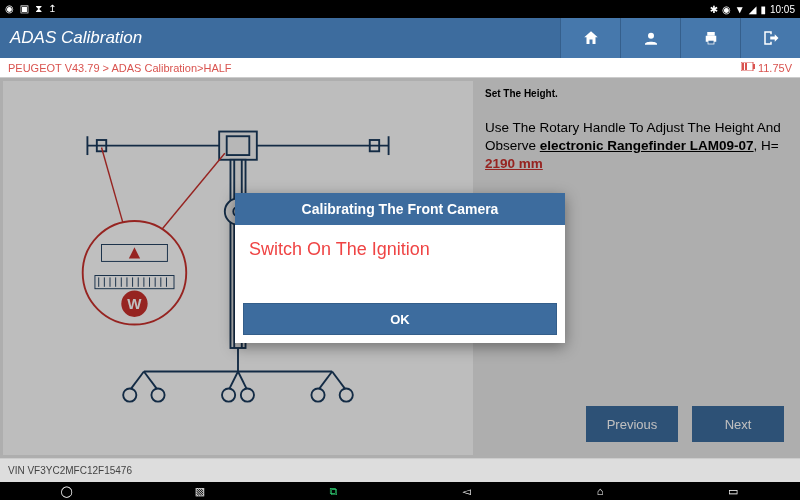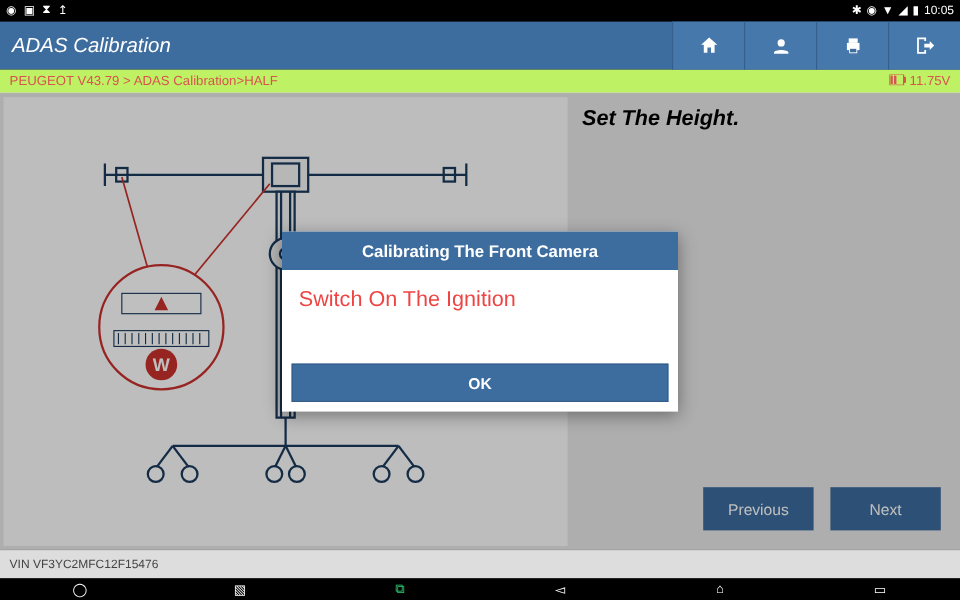--- a/index.html
+++ b/index.html
@@ -3,26 +3,26 @@
 <meta charset="utf-8">
 <style>
   * { margin: 0; padding: 0; box-sizing: border-box; font-family: Arial, sans-serif; }
   html, body { width: 800px; height: 500px; overflow: hidden; background: #000; }
   .statusbar { height: 18px; background: #000; color: #fff; display: flex; align-items: center; padding: 0 5px; font-size: 10px; }
   .statusbar .left { display: flex; gap: 6px; }
   .statusbar .right { margin-left: auto; display: flex; gap: 4px; align-items: center; }
   .appbar { height: 40px; background: #3d6c9e; display: flex; align-items: center; color: #fff; }
   .appbar .title { font-size: 17px; font-weight: normal; padding-left: 10px; flex: 1; font-style: italic; }
   .appbar .btn { width: 60px; height: 40px; border-left: 1px solid #355f8c; display: flex; align-items: center; justify-content: center; background: #4678ac; }
-  .breadcrumb { height: 20px; background: #bef264; display: flex; align-items: center; padding: 0 8px; font-size: 11px; color: #d9534f; border-bottom: 1px solid #ccc; }
+  .breadcrumb { height: 20px; background: #ffffff; display: flex; align-items: center; padding: 0 8px; font-size: 11px; color: #d9534f; border-bottom: 1px solid #ccc; }
   .breadcrumb .voltage { margin-left: auto; display: flex; align-items: flex-start; gap: 3px; }
   .content { height: 380px; background: #e8e8e8; display: flex; position: relative; }
   .diagram-panel { width: 470px; background: #fcfcfc; margin: 3px 0 3px 3px; display: flex; align-items: center; justify-content: center; position: relative; }
   .side-panel { flex: 1; padding: 10px 12px; display: flex; flex-direction: column; }
-  .side-title { font-weight: bold; font-size: 18px; margin-bottom: 20px; font-style: italic; }
+  .side-title { font-weight: bold; font-size: 10px; margin-bottom: 20px; }
   .side-text { font-size: 13.5px; line-height: 1.35; }
   .side-text .under { text-decoration: underline; font-weight: bold; }
   .side-text .red { color: #c9302c; text-decoration: underline; font-weight: bold; }
   .nav-buttons { margin-top: auto; display: flex; gap: 14px; justify-content: flex-end; padding-bottom: 6px; padding-right: 4px; }
   .nav-btn { background: #3d6c9e; color: #fff; border: none; width: 92px; height: 36px; font-size: 13px; cursor: pointer; }
   .footer { height: 24px; background: #ddd; padding: 2px 8px; font-size: 10px; line-height: 1.1; color: #444; border-top: 1px solid #ccc; display:flex; flex-direction:column; justify-content:center;}
   .navbar { height: 18px; background: #000; display: flex; }
   .navbar .tab { flex: 1; display: flex; align-items: center; justify-content: center; color: #fff; font-size: 11px; }
   .navbar .tab.green { color: #2ecc71; }
   
@@ -158,20 +158,23 @@
             <line x1="118" y1="180" x2="118" y2="190"></line>
           <line x1="124" y1="180" x2="124" y2="190"></line>
         </g>
         <circle cx="90" cy="208" r="14" fill="#c9302c"></circle>
         <text x="90" y="214" font-size="16" font-weight="bold" fill="#fff" text-anchor="middle">W</text>
       </g>
     </svg>
   </div>
   <div class="side-panel">
     <div class="side-title">Set The Height.</div>
+    <div class="side-text">
+      <span>Use The Rotary Handle To Adjust The Height And Observe </span><span class="under">electronic Rangefinder LAM09-07</span><span>, H= </span><span class="red">2190 mm</span>
+    </div>
     <div class="nav-buttons">
       <button class="nav-btn">Previous</button>
       <button class="nav-btn">Next</button>
     </div>
   </div>
 
   <div class="overlay">
     <div class="dialog">
       <div class="dialog-title">Calibrating The Front Camera</div>
       <div class="dialog-body">Switch On The Ignition</div>

